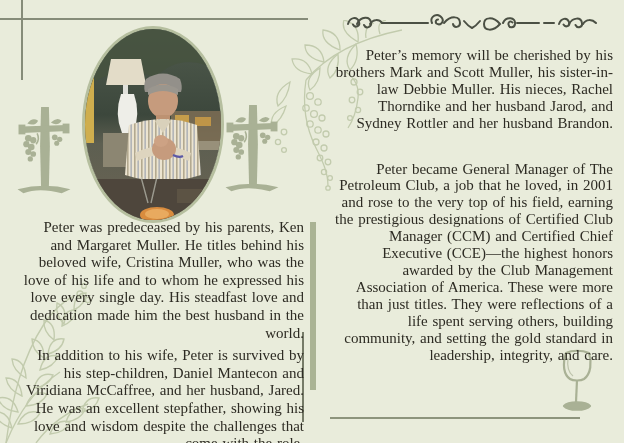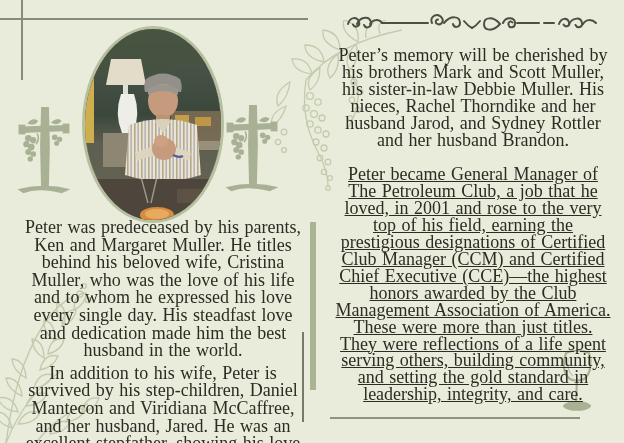--- a/index.html
+++ b/index.html
@@ -16,30 +16,30 @@
   .line{background:#868c79;}
   .v-corner{left:21px;top:0;width:2px;height:80px;}
   .h-corner{left:0;top:18px;width:308px;height:2px;}
   .mid-thick-bar{left:310px;top:222px;width:6px;height:168px;background:#aab394;}
   .mid-thin-line{left:302px;top:332px;width:2px;height:90px;background:#767b68;}
   .bottom-line{left:330px;top:417px;width:250px;height:2px;background:#8d947c;}
   
   .textblock{z-index:5;}
   .textblock p{
     margin:0;
-    text-align:center;
-    font-size:18px;
+    text-align:right;
+    font-size:15px;
     word-spacing:1px;
   }
   .left-text{left:22px;top:219px;width:282px;}
   .left-text p{line-height:17.6px;}
   .left-text p + p{margin-top:5px;}
   .right-text{left:333px;top:47px;width:280px;}
   .right-text p{line-height:16.9px;}
-  .right-text p + p{margin-top:18px;text-decoration:underline;}
+  .right-text p + p{margin-top:29px;}
   
   .photo{
     left:82px;top:26px;width:136px;height:191px;
     border-radius:50%;
     border:3px solid #b6bf9f;
     box-shadow:0 0 0 2px #f2f4e6 inset;
     overflow:hidden;
     z-index:4;
     background:#4d574a;
   }

